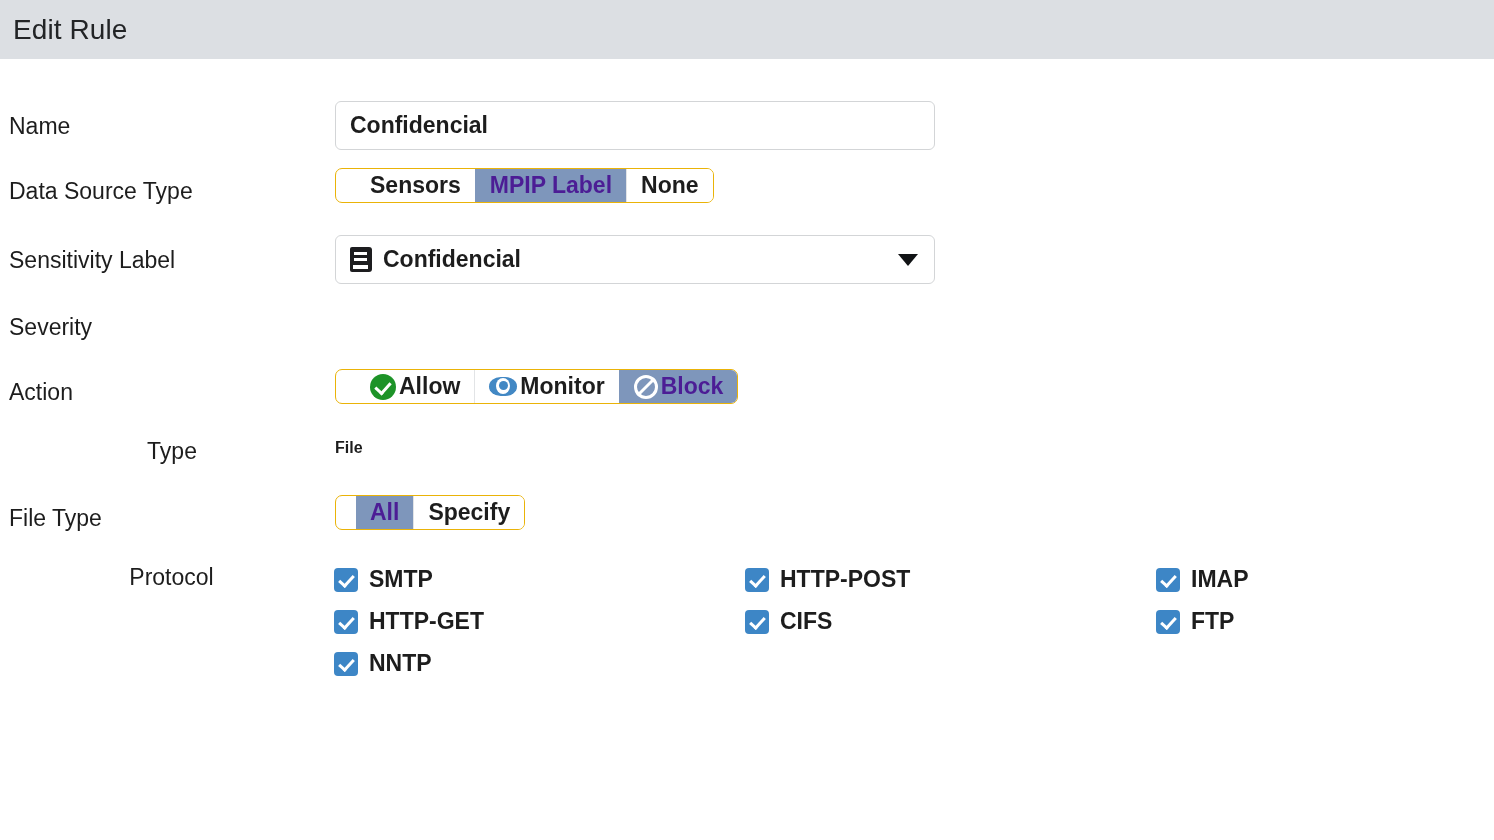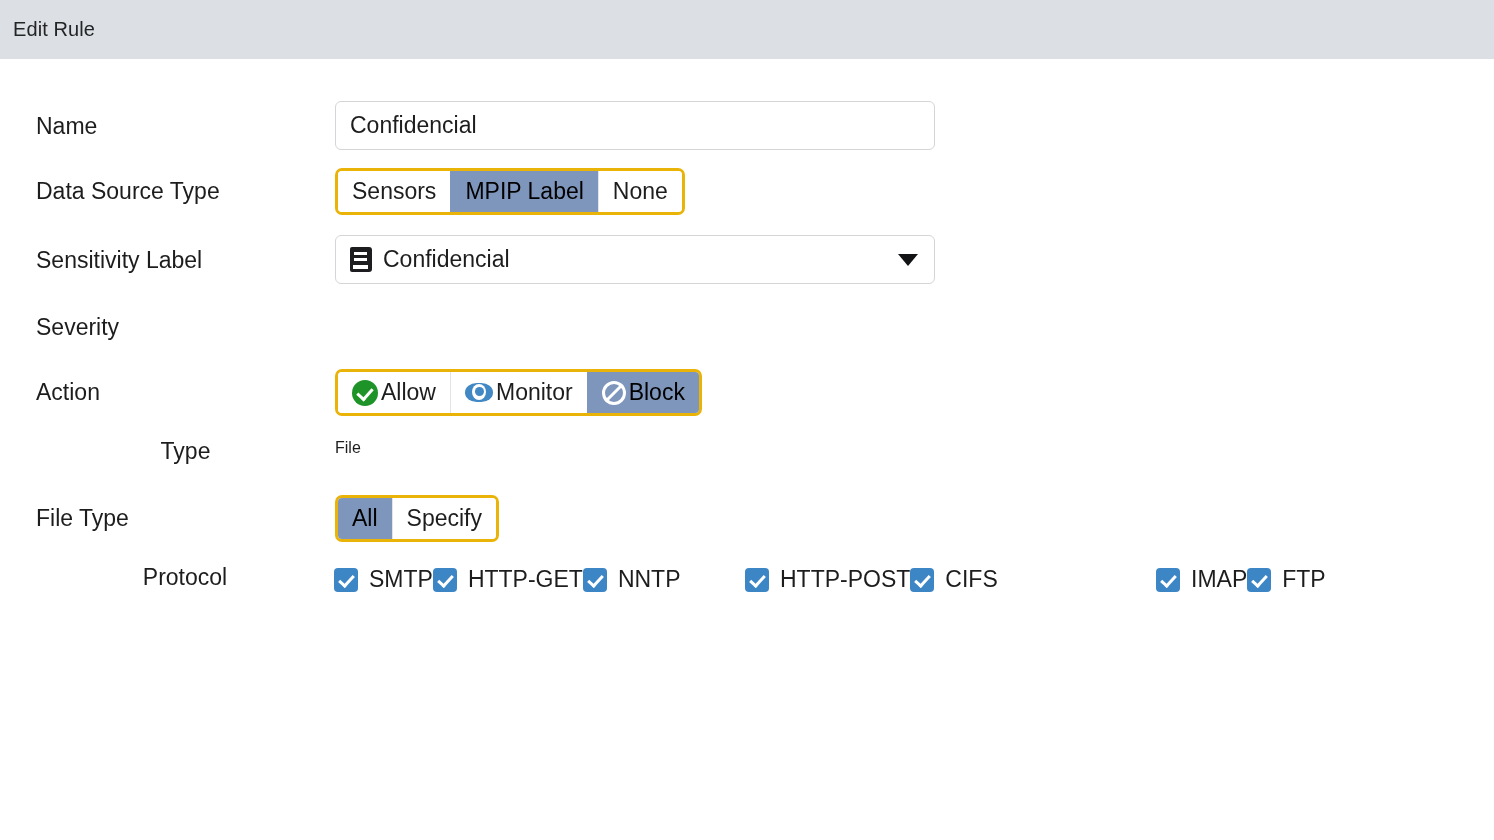--- a/index.html
+++ b/index.html
@@ -19,50 +19,51 @@
   
   .titlebar {
     height: 59px;
     background: #dcdfe3;
     display: flex;
     align-items: center;
     padding-left: 13px;
     box-sizing: border-box;
   }
   .titlebar .title {
-    font-size: 20px;
+    font-size: 28px;
     font-weight: 400;
     color: #222426;
     letter-spacing: .1px;
   }
 
   
   .form {
     padding-top: 42px;
     box-sizing: border-box;
   }
   .row {
     display: flex;
     align-items: flex-start;
     min-height: 67px;
   }
   .row.tight { min-height: 59px; }
   .row-label {
     width: 335px;
     box-sizing: border-box;
-    padding-left: 36px;
+    padding-left: 9px;
     font-size: 23px;
     color: #1d1d1d;
     line-height: 1;
     white-space: nowrap;
   }
   .row-field {
     flex: 1;
     display: flex;
     align-items: flex-start;
+    font-weight: bold;
   }
 
   
   .row-label.pad-input   { padding-top: 14px; }
   .row-label.pad-seg     { padding-top: 12px; }
   .row-label.pad-text    { padding-top: 4px; text-align: center; }
 
   
   .text-input {
     width: 600px;
@@ -128,44 +129,45 @@
     content: "";
     position: absolute;
     left: 3px; bottom: 3px;
     width: 15px; height: 4px;
     background: #fff;
   }
 
   
   .segmented {
     display: inline-flex;
-    border: 3px solid #eab308;
+    border: 1px solid #eab308;
     border-radius: 7px;
     background: #fff;
     overflow: hidden;
-    height: 47px;
-    box-sizing: border-box;
+    height: 35px;
+    box-sizing: border-box;
+    padding-left: 20px;
   }
   .seg {
     display: flex;
     align-items: center;
     justify-content: center;
     gap: 2px;
     padding: 0 14px;
     font-size: 23px;
     color: #1d1d1d;
     background: #fff;
     border-left: 1px solid #e2e4e6;
     white-space: nowrap;
     box-sizing: border-box;
   }
   .seg:first-child { border-left: none; }
   .seg.selected {
     background: #7e96bb;
-    color: #000000;
+    color: #4c1d95;
     border-left-color: #7e96bb;
   }
   .seg.selected + .seg { border-left-color: #e2e4e6; }
 
   
   .icon-wrap {
     display: inline-flex;
     align-items: center;
     justify-content: center;
     flex: none;
@@ -235,21 +237,22 @@
   }
 
   
   .protocol-grid {
     display: flex;
     width: 1160px;
   }
   .protocol-col {
     width: 411px;
     display: flex;
-    flex-direction: row;
+    flex-direction: column;
+    gap: 7px;
   }
   .protocol-col:last-child { width: auto; }
   .check-item {
     display: flex;
     align-items: center;
     gap: 11px;
     height: 35px;
   }
   .cbox {
     width: 24px; height: 24px;

